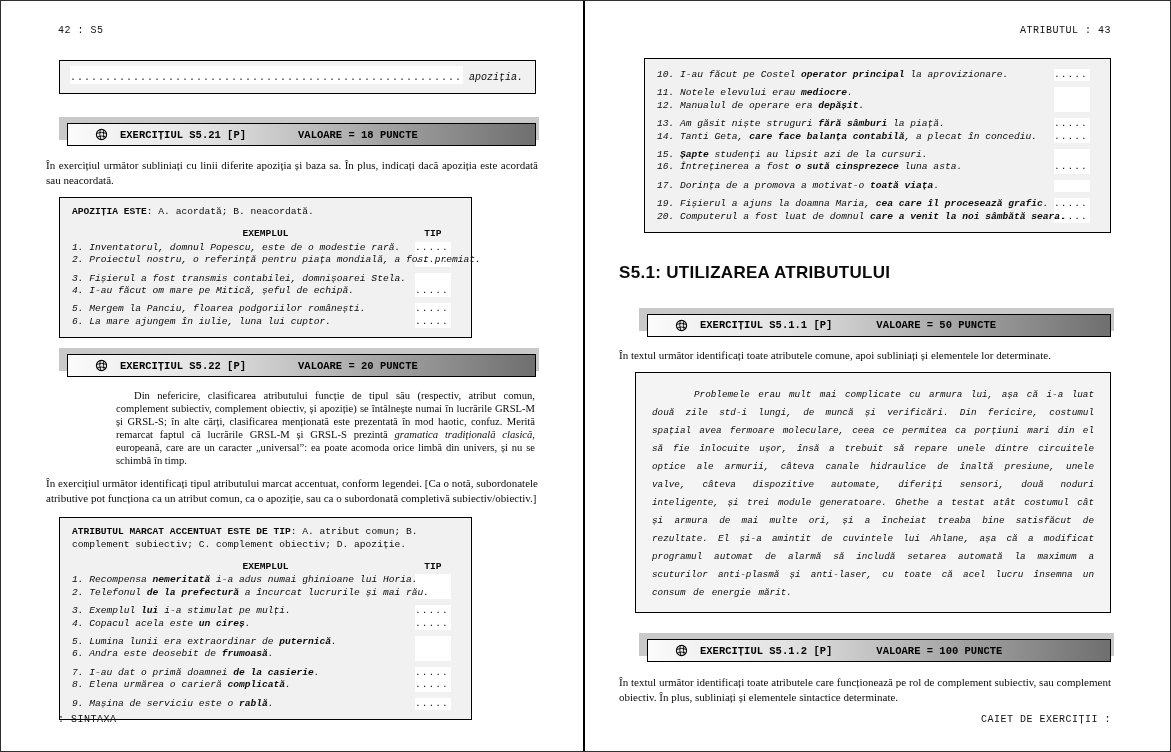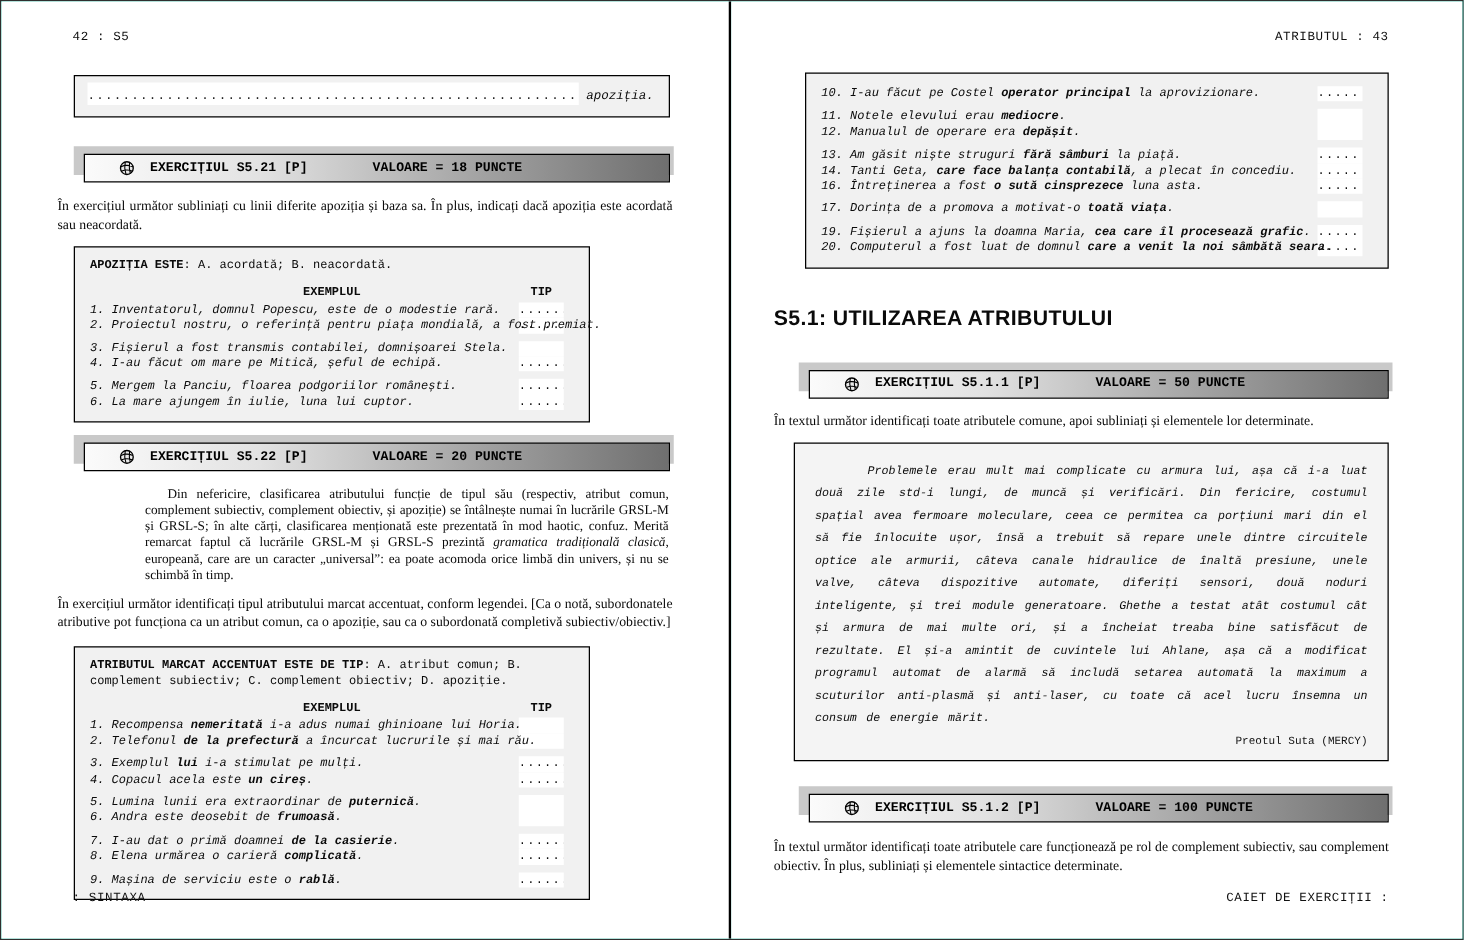--- a/index.html
+++ b/index.html
@@ -1,16 +1,16 @@
 <!DOCTYPE html>
 <html><head>
 <meta charset="utf-8">
 <style>
   html,body{margin:0;padding:0;background:#e8e8e8;font-family:"Liberation Serif",serif;}
-  .sheet{position:relative;width:1169px;height:750px;margin:0 auto;background:#5eead4;
+  .sheet{position:relative;width:1169px;height:750px;margin:0 auto;background:#fde047;
          border:1px solid #2f2f2f;display:flex;overflow:hidden;}
   .page{position:relative;z-index:0;background:#fff;box-sizing:border-box;height:100%;}
   .page-left{width:584px;border-right:2px solid #000;padding:24px 45px 0 45px;}
   .page-right{flex:1;padding:24px 59px 0 34px;}
   .runhead{font:10px "Liberation Mono",monospace;color:#111;letter-spacing:.5px;}
   .runhead.left{margin-left:12px;}
   .runhead.right{text-align:right;}
   .runfoot{position:absolute;bottom:26px;font:10px "Liberation Mono",monospace;color:#111;letter-spacing:.5px;}
   .runfoot.left{left:57px;}
   .runfoot.right{right:59px;}
@@ -231,20 +231,24 @@
           <div class="irow gap">
             <span class="answer white">.....</span>
             <span class="itxt"><span>13. Am găsit niște struguri </span><span class="b">fără sâmburi</span><span> la piață.</span></span>
           </div>
 
           <div class="irow">
             <span class="answer white">.....</span>
             <span class="itxt"><span>14. Tanti Geta, </span><span class="b">care face balanța contabilă</span><span>, a plecat în concediu.</span></span>
           </div>
 
+          <div class="irow gap">
+            <span class="answer white"></span>
+            <span class="itxt"><span>15. </span><span class="b">Șapte</span><span> studenți au lipsit azi de la cursuri.</span></span>
+          </div>
 
           <div class="irow">
             <span class="answer white">.....</span>
             <span class="itxt"><span>16. Întreținerea a fost </span><span class="b">o sută cinsprezece</span><span> luna asta.</span></span>
           </div>
 
           <div class="irow gap">
             <span class="answer white"></span>
             <span class="itxt"><span>17. Dorința de a promova a motivat-o </span><span class="b">toată viața</span><span>.</span></span>
           </div>
@@ -270,21 +274,20 @@
         <path d="M1.6 5 Q6 3 10.4 5 M2.2 8.2 Q6 6.6 9.8 8.2 M4.8 1.6 Q3.8 6 5.3 10.4 M8 1.9 Q7.4 6 8.5 10" fill="none" stroke="#000" stroke-width="0.8"></path>
       </svg>
       <span class="xtitle">EXERCIȚIUL S5.1.1 [P]</span>
       <span class="xval" style="margin-left:44px;">VALOARE = 50 PUNCTE</span>
     </div>
 
     <p class="para" style="margin-top:11px;">În textul următor identificați toate atributele comune, apoi subliniați și elementele lor determinate.</p>
 
     <div class="xbox readbox" style="margin-top:10px;">
       <div class="readtext">Problemele erau mult mai complicate cu armura lui, așa că i-a luat două zile std-i lungi, de muncă și verificări. Din fericire, costumul spațial avea fermoare moleculare, ceea ce permitea ca porțiuni mari din el să fie înlocuite ușor, însă a trebuit să repare unele dintre circuitele optice ale armurii, câteva canale hidraulice de înaltă presiune, unele valve, câteva dispozitive automate, diferiți sensori, două noduri inteligente, și trei module generatoare. Ghethe a testat atât costumul cât și armura de mai multe ori, și a încheiat treaba bine satisfăcut de rezultate. El și-a amintit de cuvintele lui Ahlane, așa că a modificat programul automat de alarmă să includă setarea automată la maximum a scuturilor anti-plasmă și anti-laser, cu toate că acel lucru însemna un consum de energie mărit.</div>
-      <div class="sig">Preotul Suta (MERCY)</div>
     </div>
 
     <div class="xbar" style="margin-top:26px;">
       <svg class="xicon" viewBox="0 0 12 12">
         <circle cx="6" cy="6" r="4.7" fill="#e9e9e9" stroke="#000" stroke-width="1"></circle>
         <path d="M1.6 5 Q6 3 10.4 5 M2.2 8.2 Q6 6.6 9.8 8.2 M4.8 1.6 Q3.8 6 5.3 10.4 M8 1.9 Q7.4 6 8.5 10" fill="none" stroke="#000" stroke-width="0.8"></path>
       </svg>
       <span class="xtitle">EXERCIȚIUL S5.1.2 [P]</span>
       <span class="xval" style="margin-left:44px;">VALOARE = 100 PUNCTE</span>
     </div>

